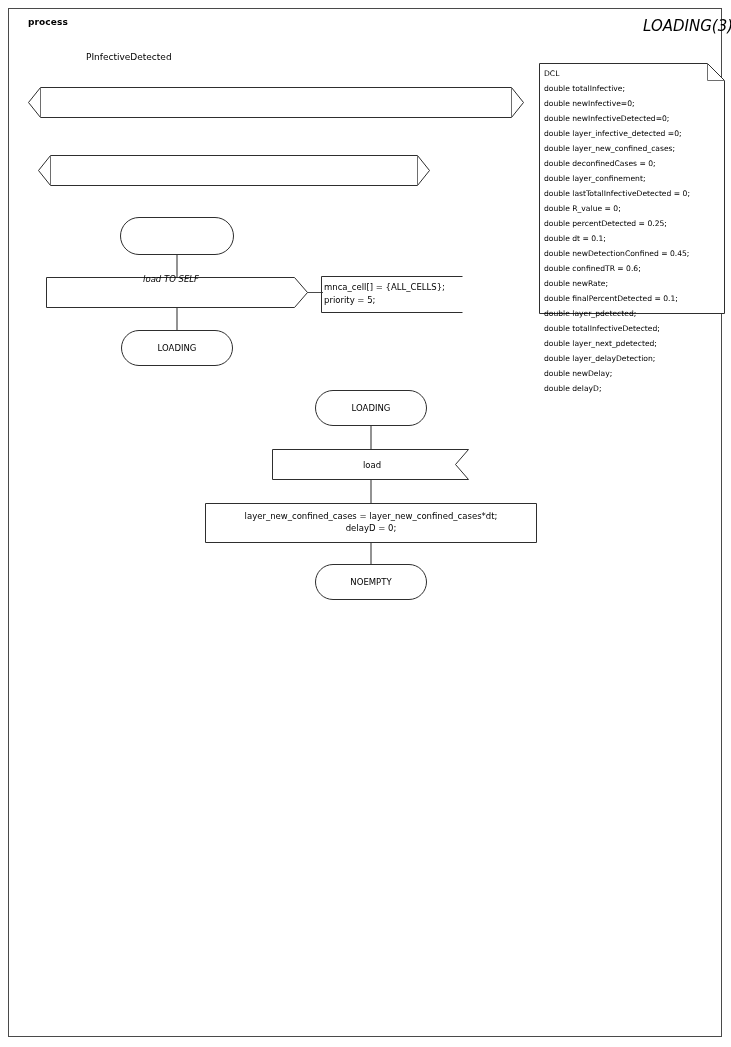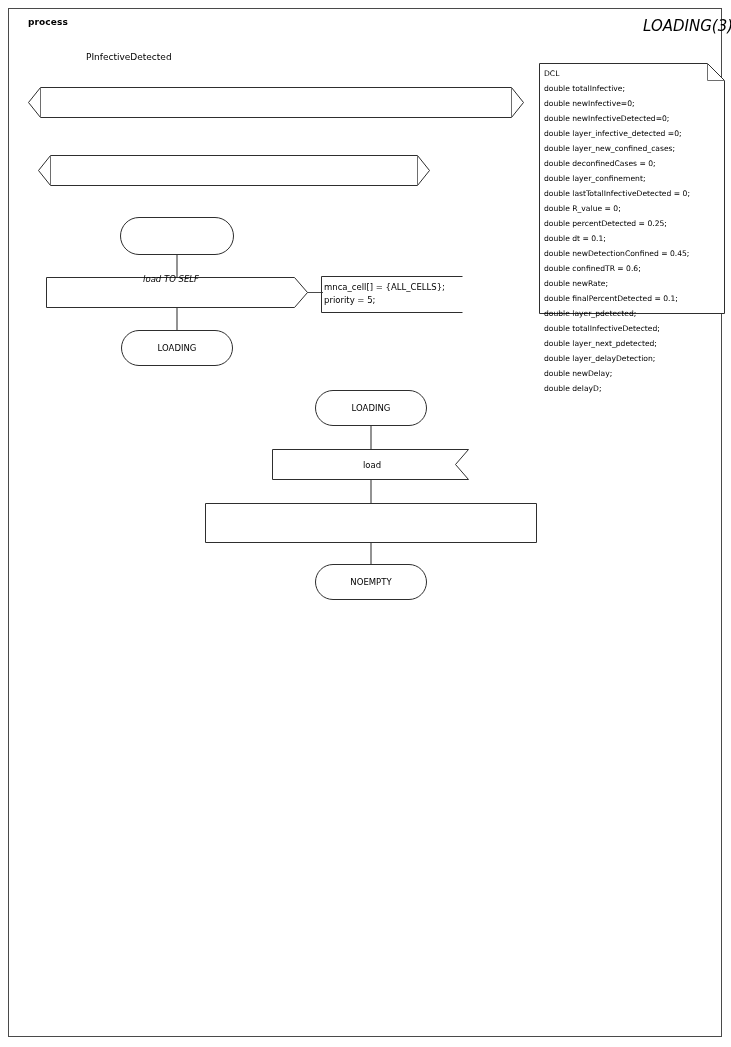--- a/index.html
+++ b/index.html
@@ -212,20 +212,22 @@
   </svg>
   <div class="shape-label" style="left:272px; top:459px; width:184px;margin-left:8px;">load</div>
 
   <svg class="shape-svg" style="left:364px; top:480px;" width="14" height="24">
     <line x1="7" y1="0" x2="7" y2="24" class="flowline"></line>
   </svg>
 
   <svg class="shape-svg" style="left:205px; top:503px;" width="332" height="40">
     <rect x="0.5" y="0.5" width="331" height="39" class="stroke-dark"></rect>
   </svg>
+  <div class="shape-label" style="left:205px; top:510px; width:332px;">layer_new_confined_cases = layer_new_confined_cases*dt;
+delayD = 0;</div>
 
   <svg class="shape-svg" style="left:364px; top:543px;" width="14" height="22">
     <line x1="7" y1="0" x2="7" y2="22" class="flowline"></line>
   </svg>
 
   <svg class="shape-svg" style="left:315px; top:564px;" width="112" height="36">
     <rect x="0.5" y="0.5" width="111" height="35" rx="17.5" ry="17.5" class="stroke-dark"></rect>
   </svg>
   <div class="shape-label" style="left:315px; top:576px; width:112px;">NOEMPTY</div>
 

